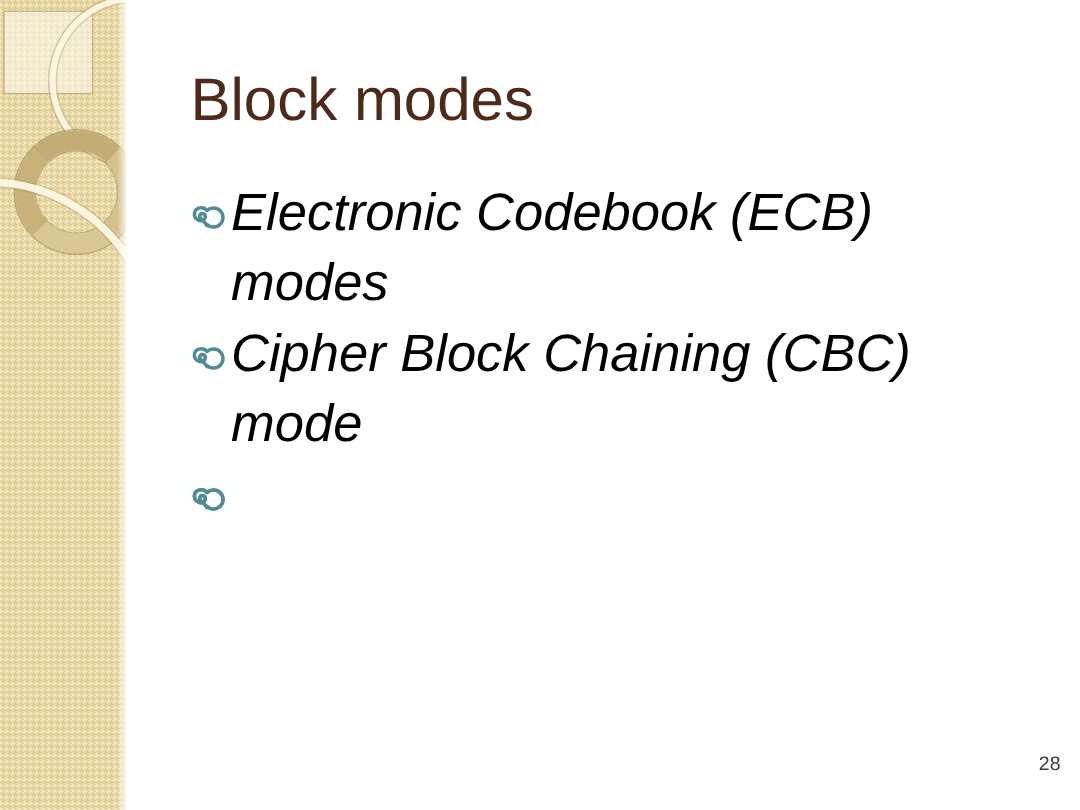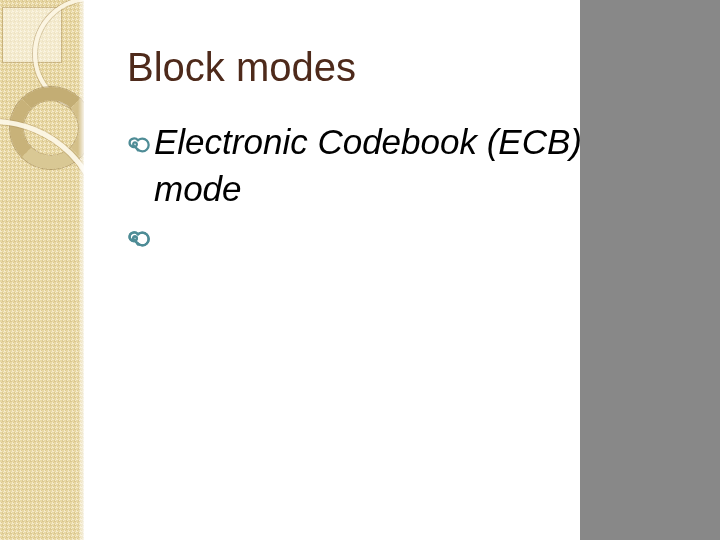--- a/index.html
+++ b/index.html
@@ -1,17 +1,17 @@
 <!DOCTYPE html>
 <html style="--background-color: #FFFFFF; --title-color: #4E2A1B; --body-color: #000000; --bullet-glyph-color: #4E8C96; --sidebar-base-color: #E8D8A4; --ring-color: #CDB87F; --page-number-color: #3D3D3D;"><head>
 <meta charset="utf-8">
 <style>
   html,body{margin:0;padding:0;background:#888;}
   .slide{
-    position:relative;width:580px;height:540px;overflow:hidden;
+    position:relative;width:720px;height:540px;overflow:hidden;
     background:var(--background-color,#fff);
     font-family:"Liberation Sans", sans-serif;
   }
 
   
   .strip{
     position:absolute;left:0;top:0;width:84px;height:540px;overflow:hidden;
     background-color:var(--sidebar-base-color,#E8D8A4);
     background-image:
       linear-gradient(45deg, rgba(255,250,233,.55) 25%, transparent 25%, transparent 75%, rgba(255,250,233,.55) 75%),
@@ -93,21 +93,30 @@
     <h1 class="title">Block modes</h1>
 
     <ul class="bullets">
       <li class="bullet-item">
         <span class="bullet-glyph">
           <svg viewBox="0 0 24 20" width="23" height="19">
             <circle cx="16" cy="10.5" r="6.7" stroke-dasharray="15.7 10.7"></circle>
             <path d="M11.4 5.6 C9 2.4, 3.4 3.3, 2.7 7.2 C2 11, 5.8 13.8, 8.8 12.3 C11 11.2, 10.7 7.9, 8.4 7.7 C6.5 7.5, 5.6 10, 7.2 11.4 C9.2 13.1, 10.6 14.6, 11.5 16.2"></path>
           </svg>
         </span>
-        <span class="bullet-text">Electronic Codebook (ECB) mode</span>
+        <span class="bullet-text">Electronic Codebook (ECB) modes</span>
+      </li>
+      <li class="bullet-item">
+        <span class="bullet-glyph">
+          <svg viewBox="0 0 24 20" width="23" height="19">
+            <circle cx="16" cy="10.5" r="6.7" stroke-dasharray="15.7 10.7"></circle>
+            <path d="M11.4 5.6 C9 2.4, 3.4 3.3, 2.7 7.2 C2 11, 5.8 13.8, 8.8 12.3 C11 11.2, 10.7 7.9, 8.4 7.7 C6.5 7.5, 5.6 10, 7.2 11.4 C9.2 13.1, 10.6 14.6, 11.5 16.2"></path>
+          </svg>
+        </span>
+        <span class="bullet-text">Cipher Block Chaining (CBC) mode</span>
       </li>
       <li class="bullet-item">
         <span class="bullet-glyph">
           <svg viewBox="0 0 24 20" width="23" height="19">
             <circle cx="16" cy="10.5" r="6.7" stroke-dasharray="15.7 10.7"></circle>
             <path d="M11.4 5.6 C9 2.4, 3.4 3.3, 2.7 7.2 C2 11, 5.8 13.8, 8.8 12.3 C11 11.2, 10.7 7.9, 8.4 7.7 C6.5 7.5, 5.6 10, 7.2 11.4 C9.2 13.1, 10.6 14.6, 11.5 16.2"></path>
           </svg>
         </span>
       </li>
       <li class="bullet-item">

